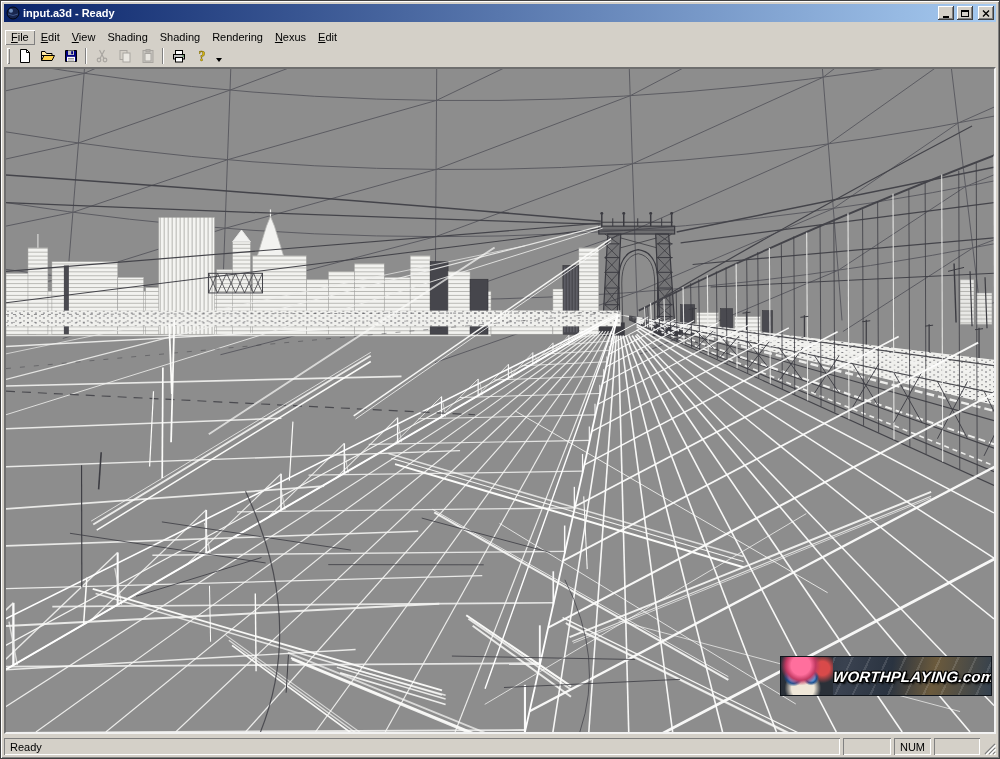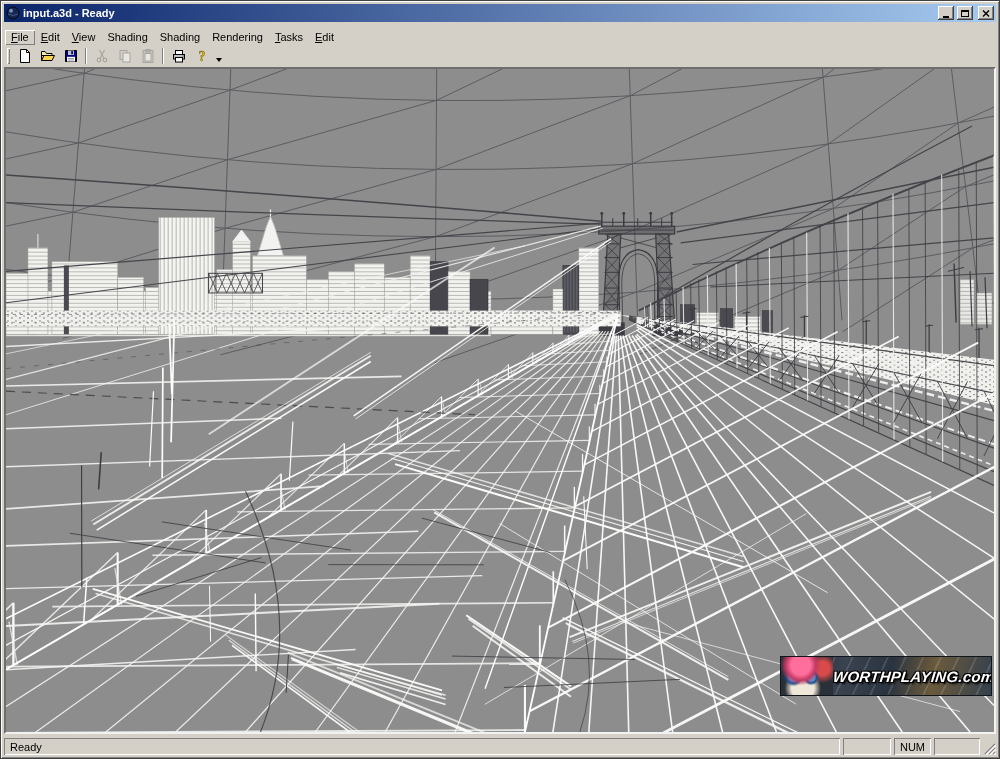--- a/index.html
+++ b/index.html
@@ -73,21 +73,21 @@
     </span>
   </div>
 
   <div class="menubar">
     <span class="mi accel active">File</span>
     <span class="mi accel">Edit</span>
     <span class="mi accel">View</span>
     <span class="mi">Shading</span>
     <span class="mi">Shading</span>
     <span class="mi">Rendering</span>
-    <span class="mi accel">Tasks</span>
+    <span class="mi accel">Nexus</span>
     <span class="mi accel">Edit</span>
   </div>
 
   <div class="toolbar">
     <span class="gripper"></span>
     <span class="tbtn">
       <svg width="16" height="16" viewBox="0 0 16 16">
         <path d="M3.5 1.5 h6 l3 3 v10 h-9 z" fill="#fff" stroke="#000"></path>
           <path d="M9.5 1.5 v3 h3" fill="none" stroke="#000"></path>
       </svg>

